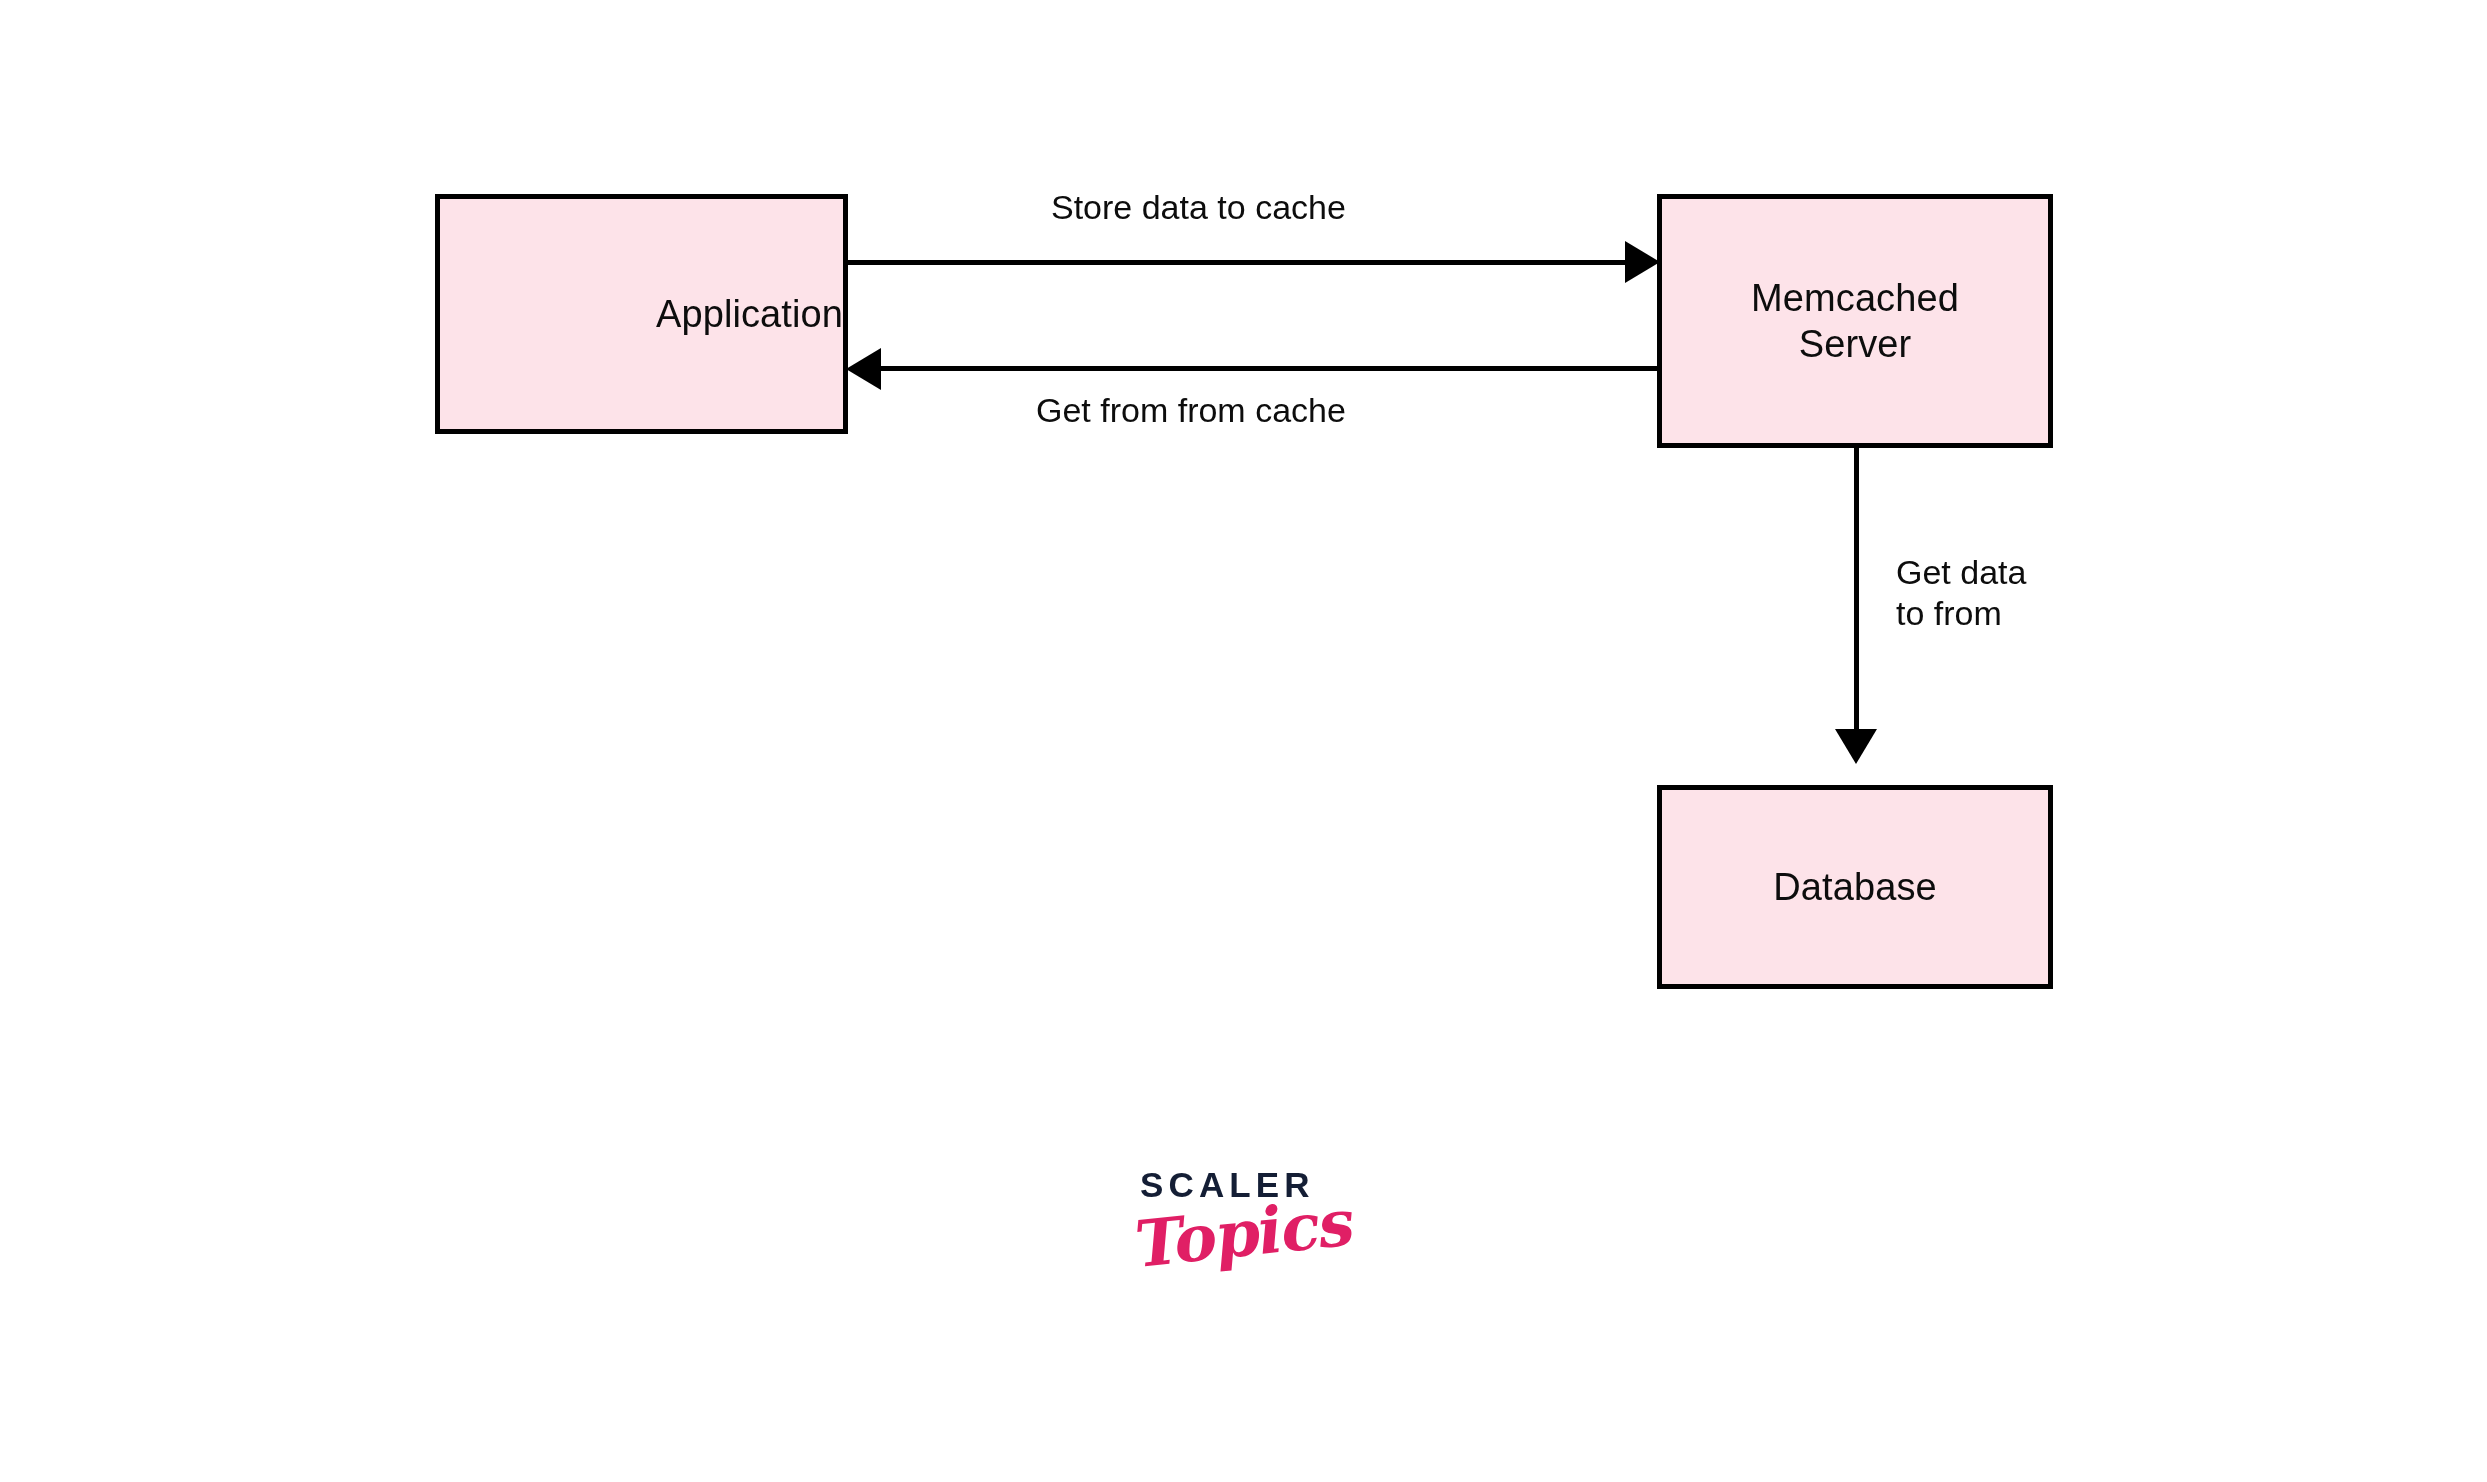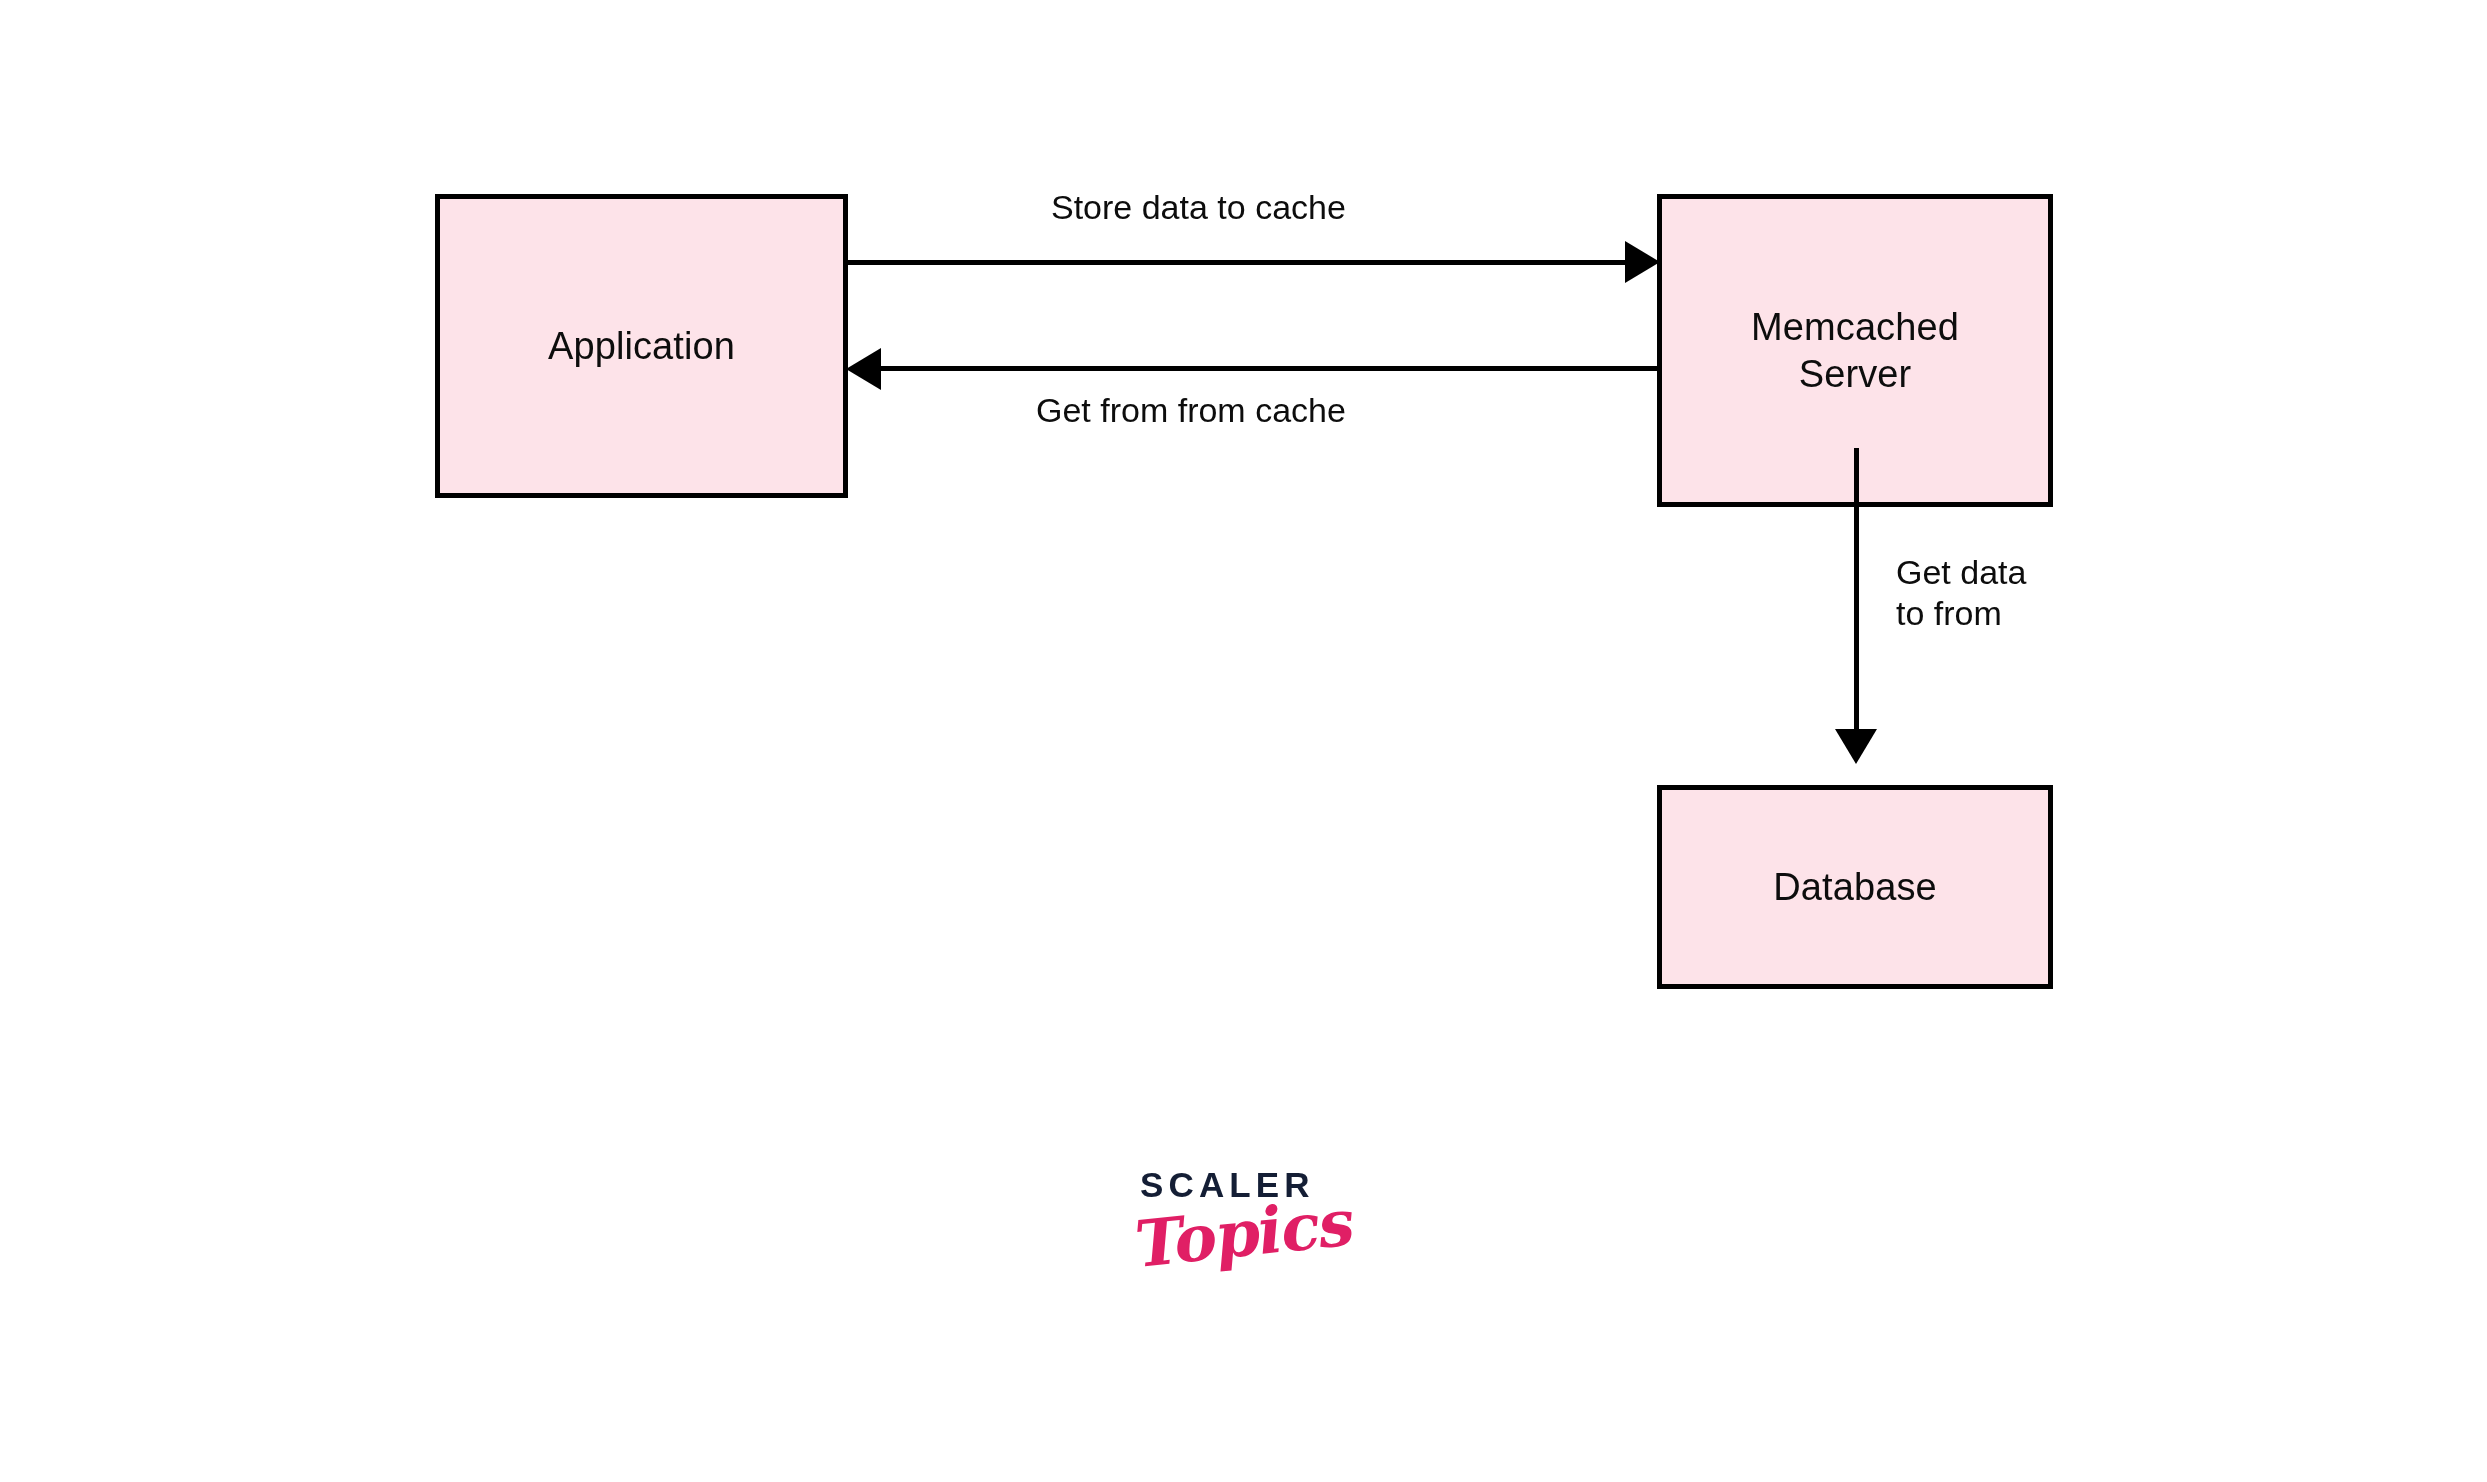--- a/index.html
+++ b/index.html
@@ -32,22 +32,22 @@
   }
   .node-label {
     font-family: "Liberation Sans", sans-serif;
     font-size: 38px;
     line-height: 1.22;
     color: #0d0d0d;
     letter-spacing: 0.1px;
     white-space: pre-line;
   }
 
-  #node-application { left: 435px;  top: 194px;  width: 413px; height: 304px; }
-  #node-memcached   { left: 1657px; top: 194px;  width: 396px; height: 313px; }
+  #node-application { left: 435px;  top: 194px;  width: 413px; height: 240px; justify-content: flex-end; }
+  #node-memcached   { left: 1657px; top: 194px;  width: 396px; height: 254px; }
   #node-database    { left: 1657px; top: 785px; width: 396px; height: 204px; }
 
   
   .edge-line {
     position: absolute;
     background: #000000;
   }
   .edge-h { height: 5.1px; }
   .edge-v { width: 5.1px; }
 

